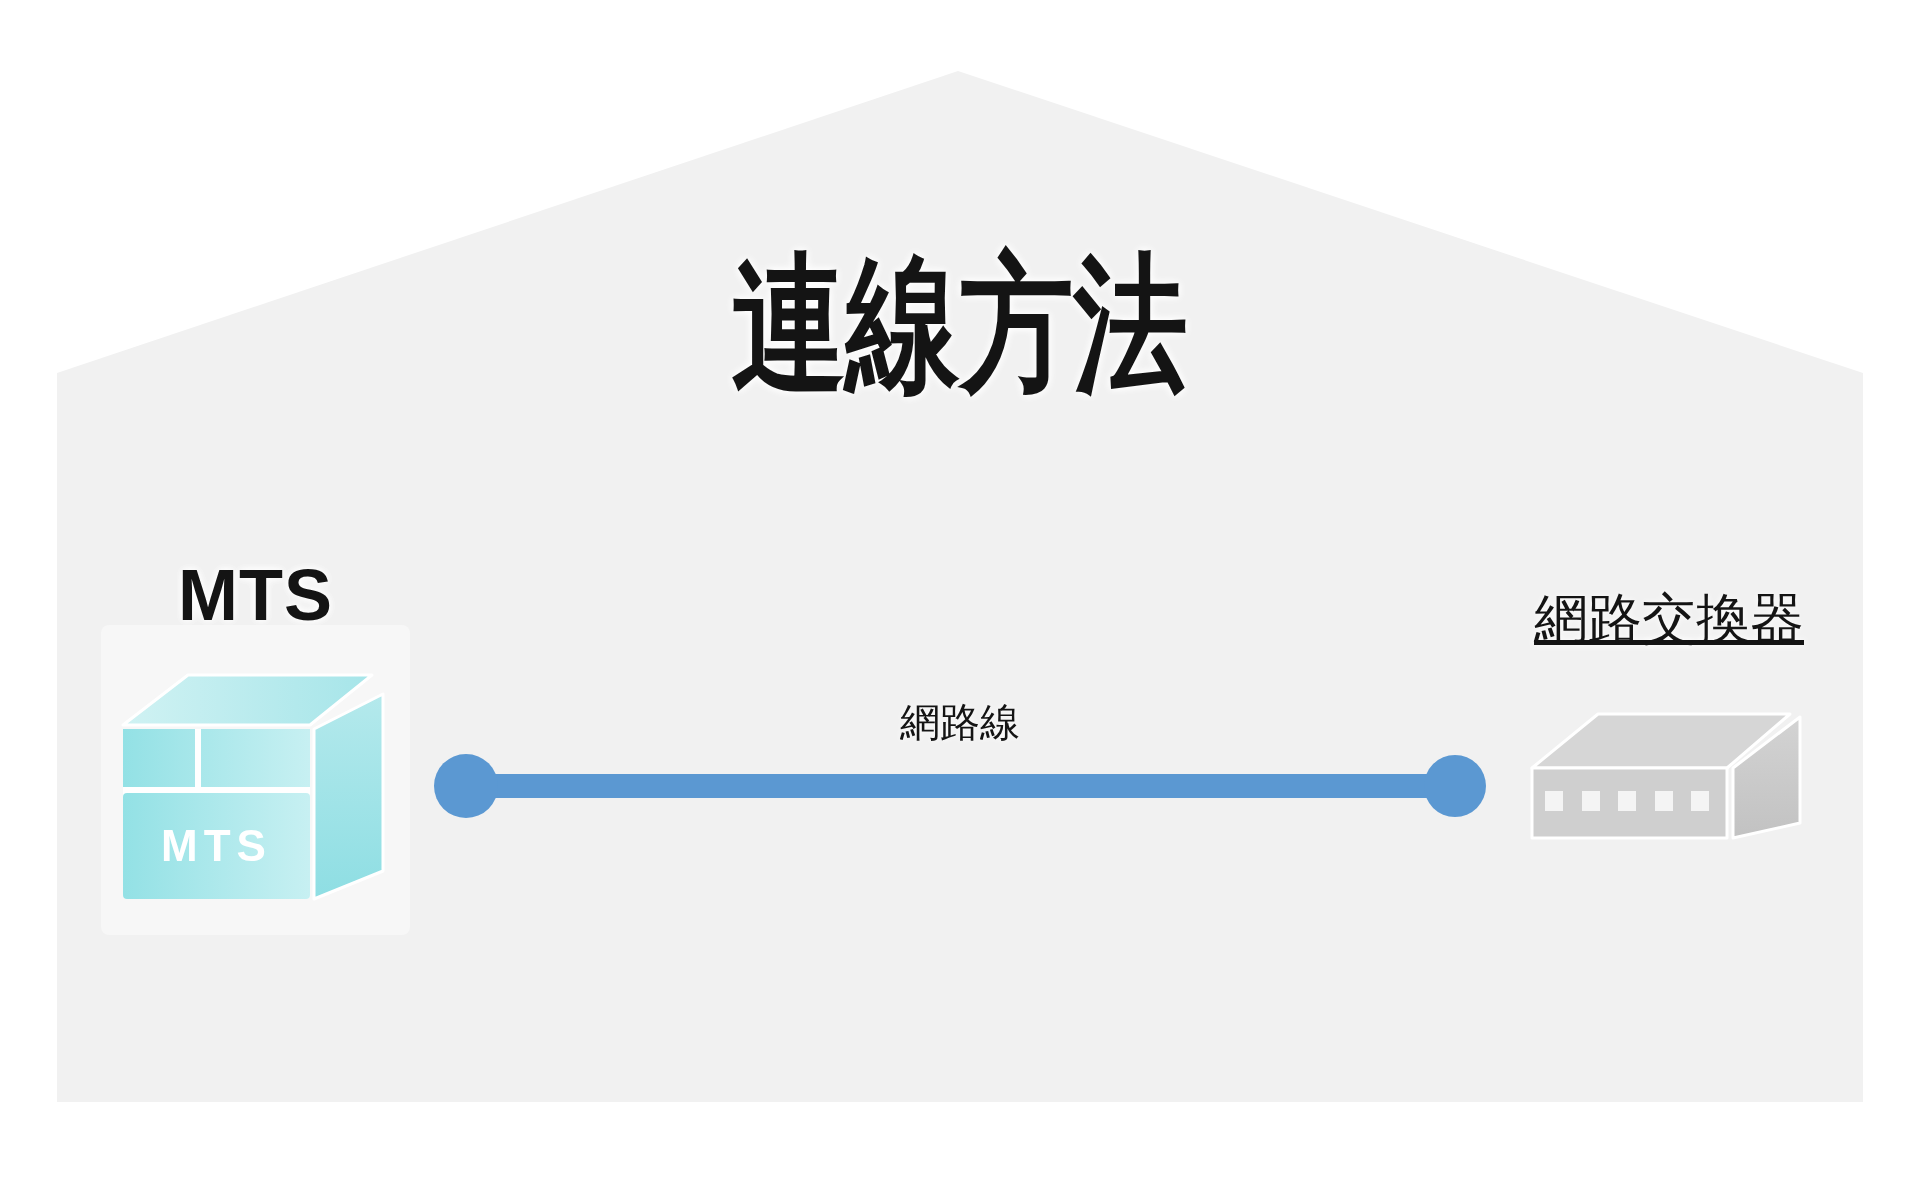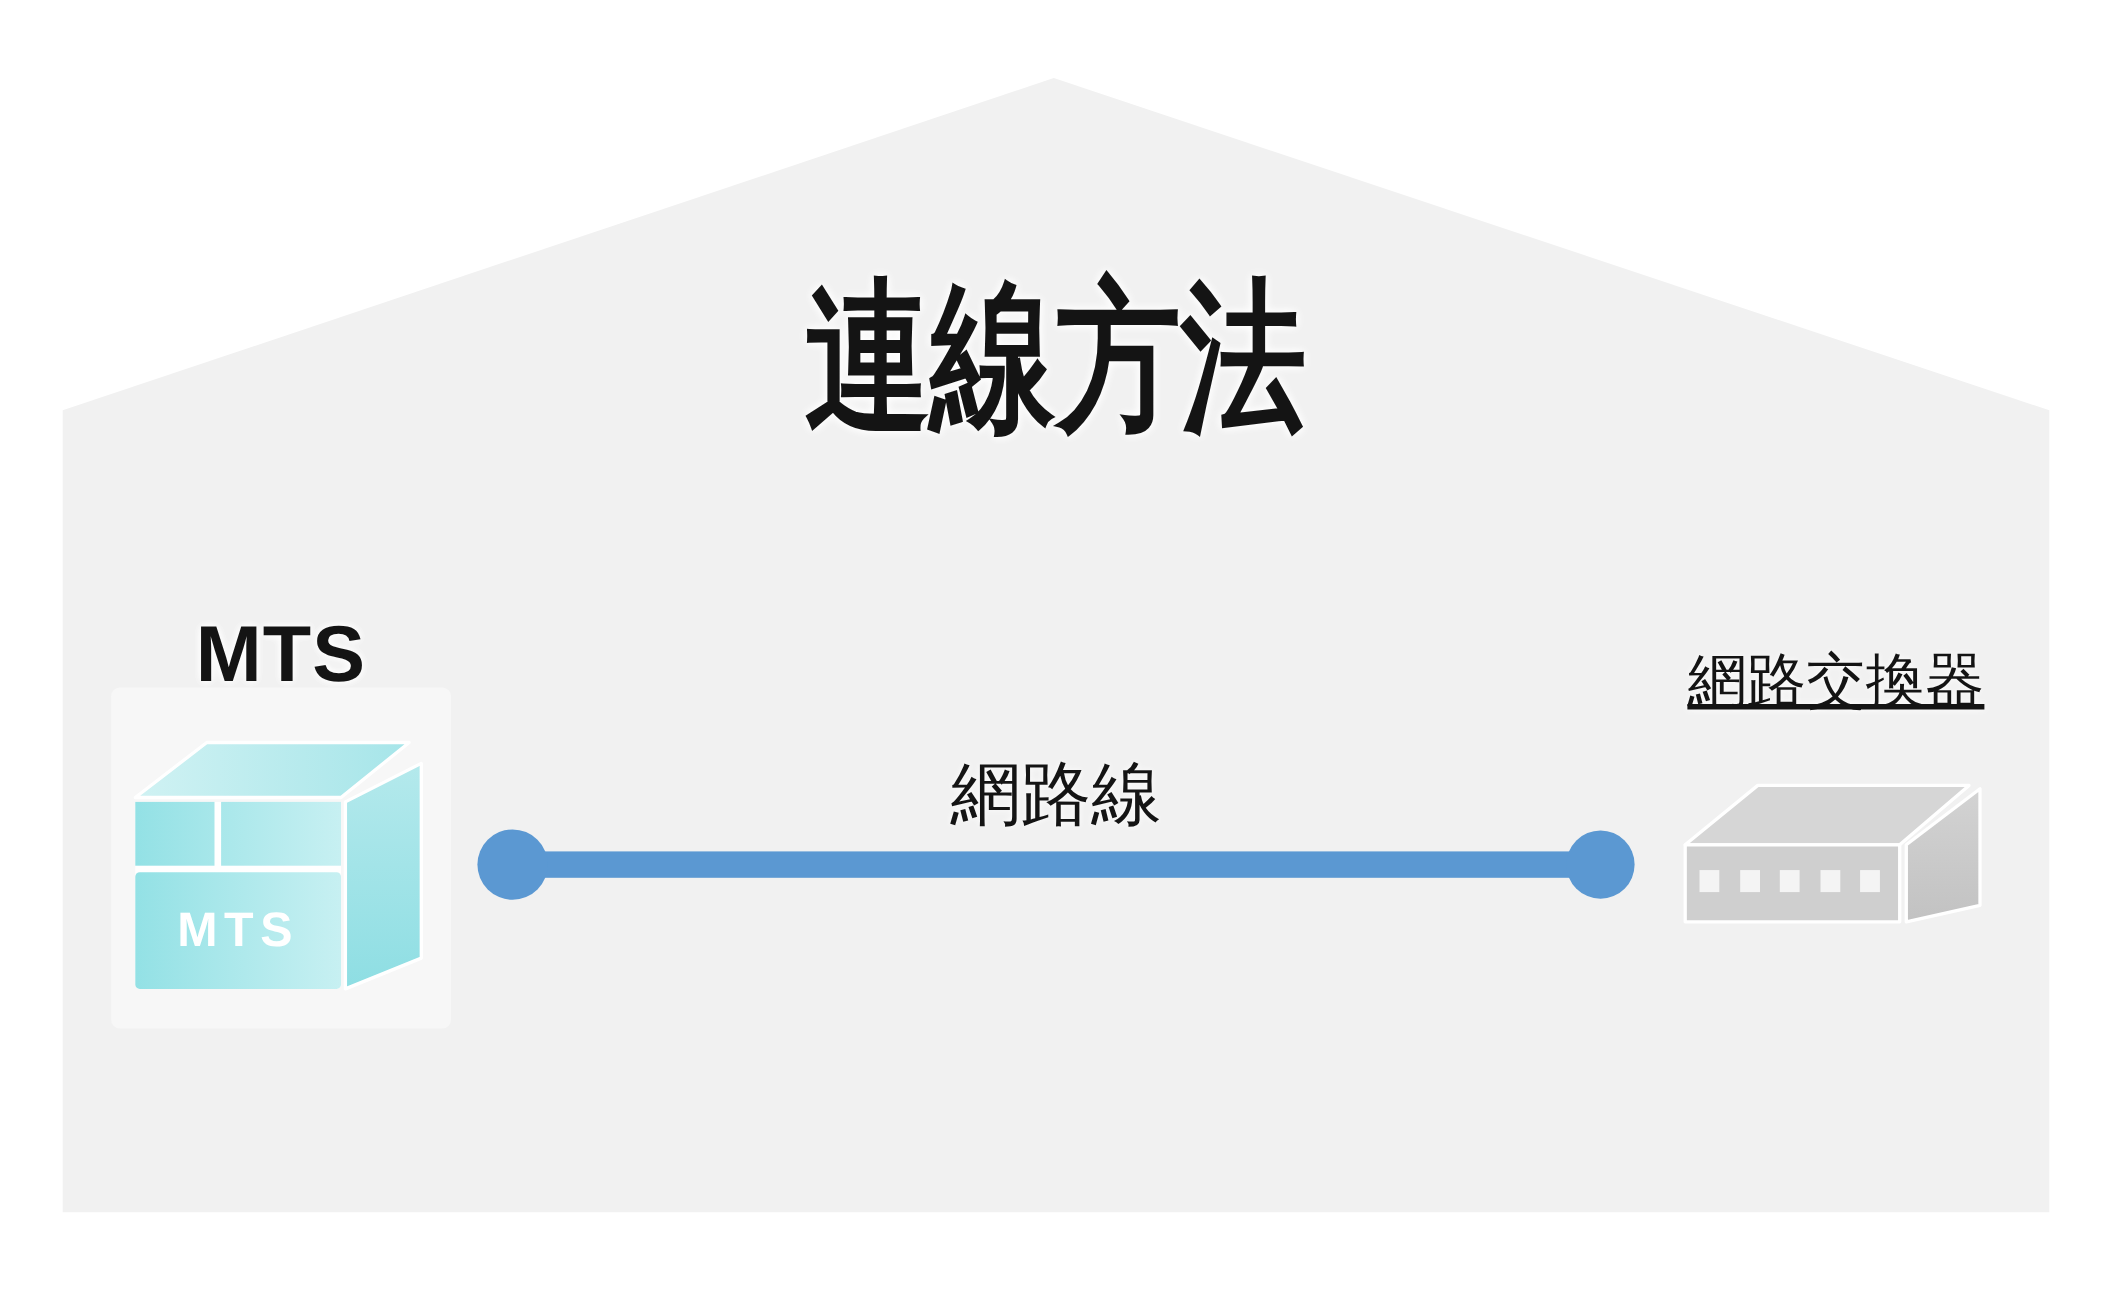--- a/index.html
+++ b/index.html
@@ -48,21 +48,21 @@
     line-height: 72px;
     font-weight: 800;
     text-align: center;
     letter-spacing: 1px;
     text-shadow: 0 0 8px #ffffff, 0 0 8px #ffffff;
   }
   .cable-label {
     left: 760px;
     width: 400px;
     top: 680px;
-    font-size: 64px;
+    font-size: 40px;
     line-height: 60px;
     font-weight: 400;
     text-align: center;
     font-family: "Liberation Serif", serif;
     text-shadow: 0 0 6px #ffffff;
   }
   .switch-label {
     left: 1469px;
     width: 400px;
     top: 577px;

